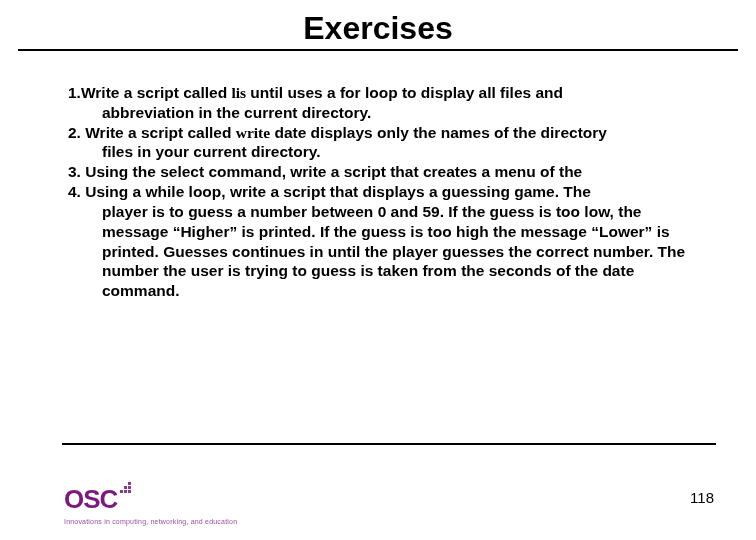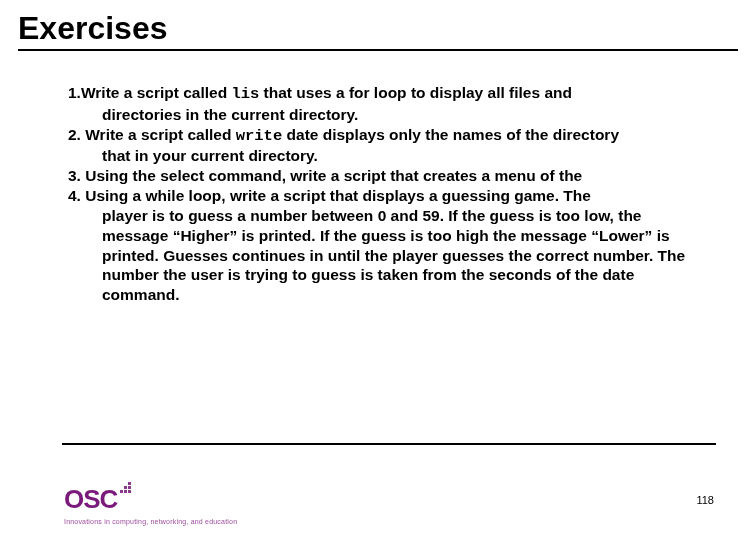--- a/index.html
+++ b/index.html
@@ -10,21 +10,21 @@
     font-family: Arial, Helvetica, sans-serif;
     position: relative;
     overflow: hidden;
   }
   .slide {
     width: 100%;
     height: 100%;
     padding: 10px 18px 0 18px;
     position: relative;
   }
-  .title-block { margin-bottom: 2px; }
+  .title-block { margin-bottom: 2px; text-align: center; }
   .title {
     font-size: 32px;
     font-weight: bold;
     color: #000;
     letter-spacing: 0px;
   }
   .title-rule {
     border: none;
     border-top: 2px solid #000;
     margin-top: 2px;
@@ -44,21 +44,21 @@
     display: inline;
   }
   .item .body {
     display: inline;
   }
   .cont {
     padding-left: 34px;
     display: block;
   }
   .mono {
-    font-family: Liberation Mono, monospace;
+    font-family: Liberation Serif, serif;
     font-weight: bold;
   }
   .footer-rule {
     position: absolute;
     left: 62px;
     right: 40px;
     bottom: 95px;
     border: none;
     border-top: 2px solid #000;
   }
@@ -87,43 +87,43 @@
     left: 64px;
     bottom: 15px;
     font-size: 7px;
     color: #9c4b9c;
     letter-spacing: 0.2px;
   }
   .pagenum {
     position: absolute;
     right: 42px;
     bottom: 34px;
-    font-size: 11px;
+    font-size: 15px;
     color: #000;
   }
 </style>
 </head>
 <body>
 
 <div class="slide">
   <div class="title-block">
     <div class="title">Exercises</div>
     <hr class="title-rule">
   </div>
 
   <div class="content">
 
     <div class="item">
-      <span class="num">1.</span><span class="body"><span>Write a script called </span><span class="mono">lis</span><span> that uses a for loop to display all files and</span></span>
-      <span class="cont">directories in the current directory.</span>
+      <span class="num">1.</span><span class="body"><span>Write a script called </span><span class="mono">lis</span><span> until uses a for loop to display all files and</span></span>
+      <span class="cont">abbreviation in the current directory.</span>
     </div>
 
     <div class="item">
       <span class="num">2.</span><span class="body"><span> Write a script called </span><span class="mono">write</span><span> date displays only the names of the directory</span></span>
-      <span class="cont">that in your current directory.</span>
+      <span class="cont">files in your current directory.</span>
     </div>
 
     <div class="item">
       <span class="num">3.</span><span class="body"> Using the select command, write a script that creates a menu of the</span>
     </div>
 
     <div class="item">
       <span class="num">4.</span><span class="body"> Using a while loop, write a script that displays a guessing game. The</span>
       <span class="cont">player is to guess a number between 0 and 59. If the guess is too low, the message “Higher” is printed. If the guess is too high the message “Lower” is printed. Guesses continues in until the player guesses the correct number. The number the user is trying to guess is taken from the seconds of the date command.</span>
     </div>

